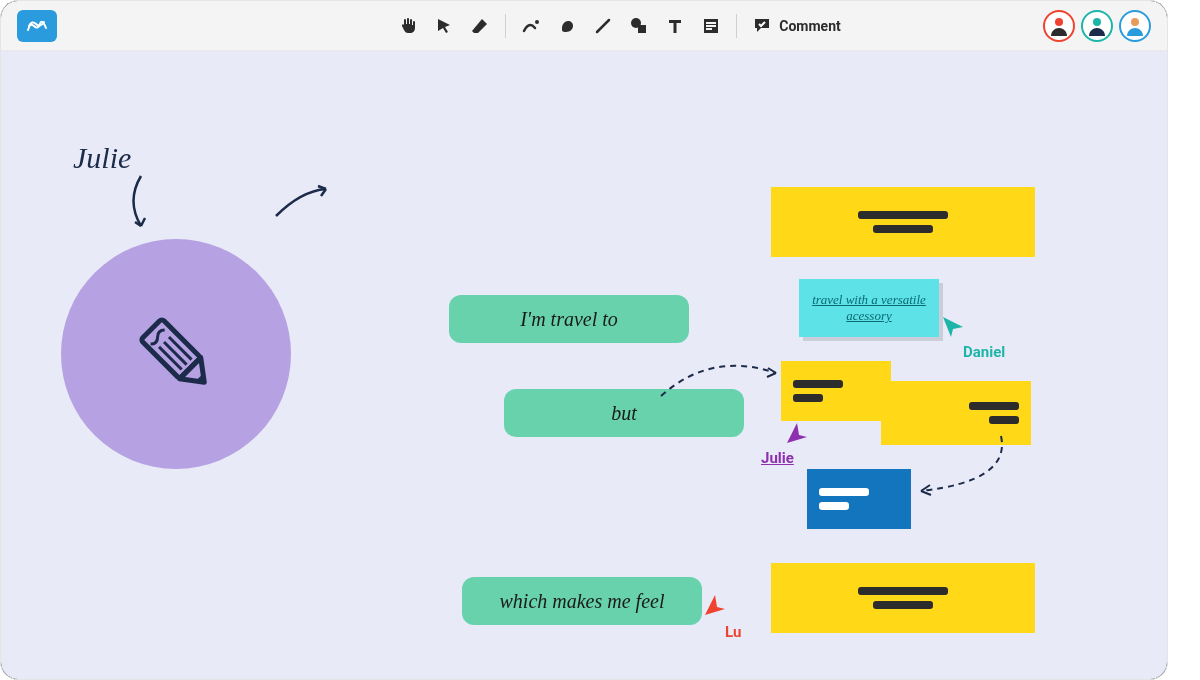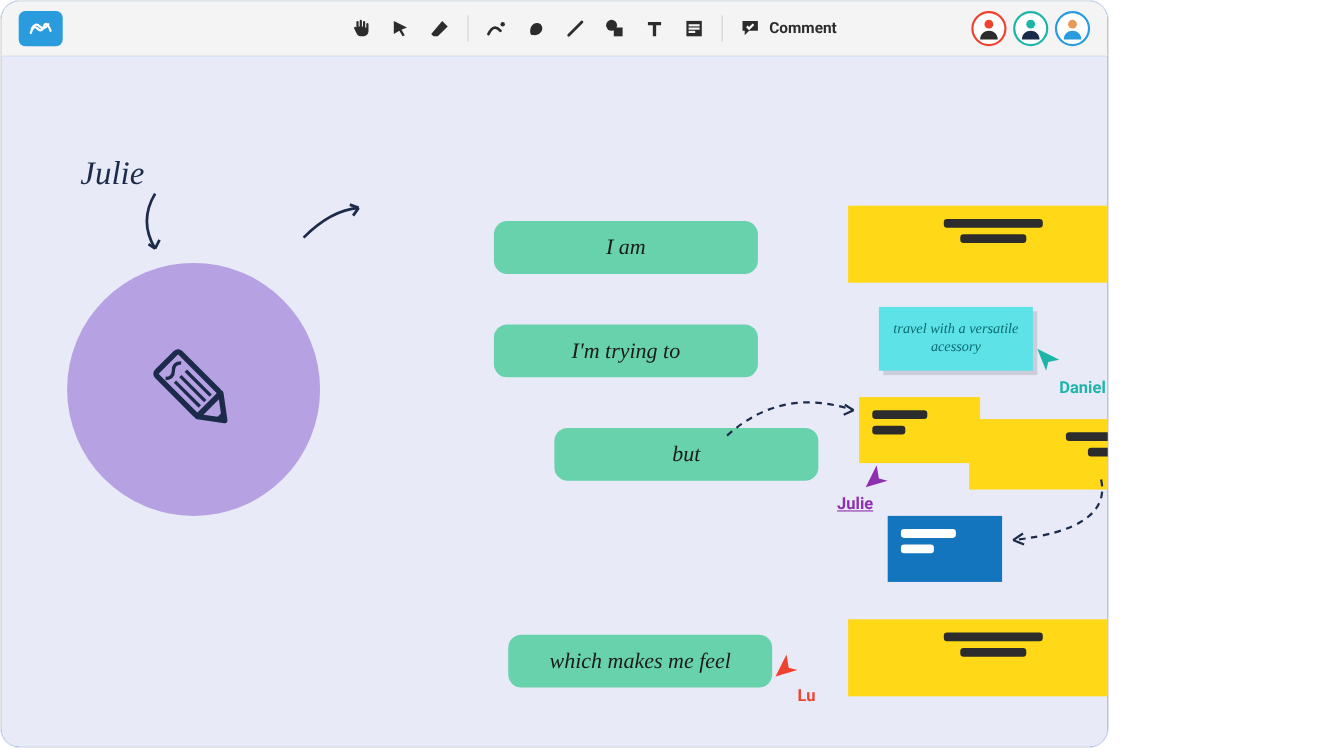--- a/index.html
+++ b/index.html
@@ -1,17 +1,17 @@
 <!DOCTYPE html>
 <html><head>
 <meta charset="utf-8">
 <style>
   * { box-sizing: border-box; margin: 0; padding: 0; }
   html, body { width: 1200px; height: 680px; overflow: hidden; font-family: -apple-system, BlinkMacSystemFont, "Segoe UI", Roboto, sans-serif; }
-  .app { width: 1008px; height: 680px; background: #3b82f6; border-radius: 18px; overflow: hidden; position: relative; border: 1px solid #e5e5e5;}
+  .app { width: 1168px; height: 680px; background: #000000; border-radius: 18px; overflow: hidden; position: relative; border: 1px solid #e5e5e5;}
   .toolbar {
     height: 50px; background: #f4f4f4; border-bottom: 1px solid #e9e9e9;
     display: flex; align-items: center; padding: 0 16px; gap: 8px;
     position: relative;
   }
   .logo {
     width: 40px; height: 32px; background: #2a9cdd; border-radius: 6px;
     display: flex; align-items: center; justify-content: center; margin-right: 24px;
   }
   .tool-group { display: flex; align-items: center; gap: 2px; margin: 0 auto; }
@@ -48,22 +48,22 @@
     position: absolute; width: 240px; height: 48px; background: #68d2ad; border-radius: 12px;
     display: flex; align-items: center; justify-content: center;
     font-family: "Segoe Script", "Brush Script MT", cursive; font-size: 20px; color: #1a1a1a; font-style: italic;
   }
   .pill1 { top: 150px; left: 448px; }
   .pill2 { top: 244px; left: 448px; }
   .pill3 { top: 338px; left: 467px; margin-left: 36px; }
   .pill4 { top: 432px; left: 448px; }
   .pill5 { top: 526px; left: 448px; width: 240px; margin-left: 13px;}
   .card {
-    position: absolute; display: flex; flex-direction: column; align-items: center; 
-    gap: 6px; padding: 12px;
+    position: absolute; display: flex; flex-direction: column; align-items: center; justify-content: center;
+    gap: 6px; padding: 12px; text-decoration: underline;
   }
   .card .line { height: 8px; background: #2c2c2c; border-radius: 3px; }
   .cardY1 { top: 136px; left: 770px; width: 264px; height: 70px; background: #ffd817; }
   .cardY1 .line:nth-child(1){ width: 90px; } .cardY1 .line:nth-child(2){ width: 60px; }
   .cardCyan { top: 228px; left: 798px; width: 140px; height: 58px; background: #5de2e7; box-shadow: 4px 4px 0 rgba(0,0,0,0.12);
     font-family: "Segoe Script","Brush Script MT",cursive; font-size: 13px; color: #0a6b71; text-align: center; font-style: italic; line-height:1.2;}
   .cardY3a { top: 310px; left: 780px; width: 110px; height: 60px; background: #ffd817; align-items:flex-start;}
   .cardY3a .line { background:#2c2c2c;}
   .cardY3a .line:nth-child(1){ width: 50px; } .cardY3a .line:nth-child(2){ width: 30px; }
   .cardY3b { top: 330px; left: 880px; width: 150px; height: 64px; background: #ffd817; align-items:flex-end;}
@@ -200,25 +200,22 @@
           <path d="M40 75 L55 95 L70 75 Z" fill="none" stroke="#1c2b4a" stroke-width="5" stroke-linejoin="round"></path>
           <path d="M52 88 L55 95 L58 88 Z" fill="#1c2b4a"></path>
           <path d="M44 30 q5 5 10 0 t10 0" stroke="#1c2b4a" stroke-width="3" fill="none"></path>
           <line x1="48" y1="38" x2="48" y2="70" stroke="#1c2b4a" stroke-width="3"></line>
           <line x1="55" y1="38" x2="55" y2="70" stroke="#1c2b4a" stroke-width="3"></line>
           <line x1="62" y1="38" x2="62" y2="70" stroke="#1c2b4a" stroke-width="3"></line>
         </g>
       </svg>
     </div>
 
-    <div class="pill pill1">
-        <span>I am</span>
-      </div>
     <div class="pill pill2">
-        <span>I'm trying to</span>
+        <span>I'm travel to</span>
       </div>
     <div class="pill pill3">
         <span>but</span>
       </div>
     <div class="pill pill5">
         <span>which makes me feel</span>
       </div>
 
     <div class="card cardY1">
         <div class="line"></div>

